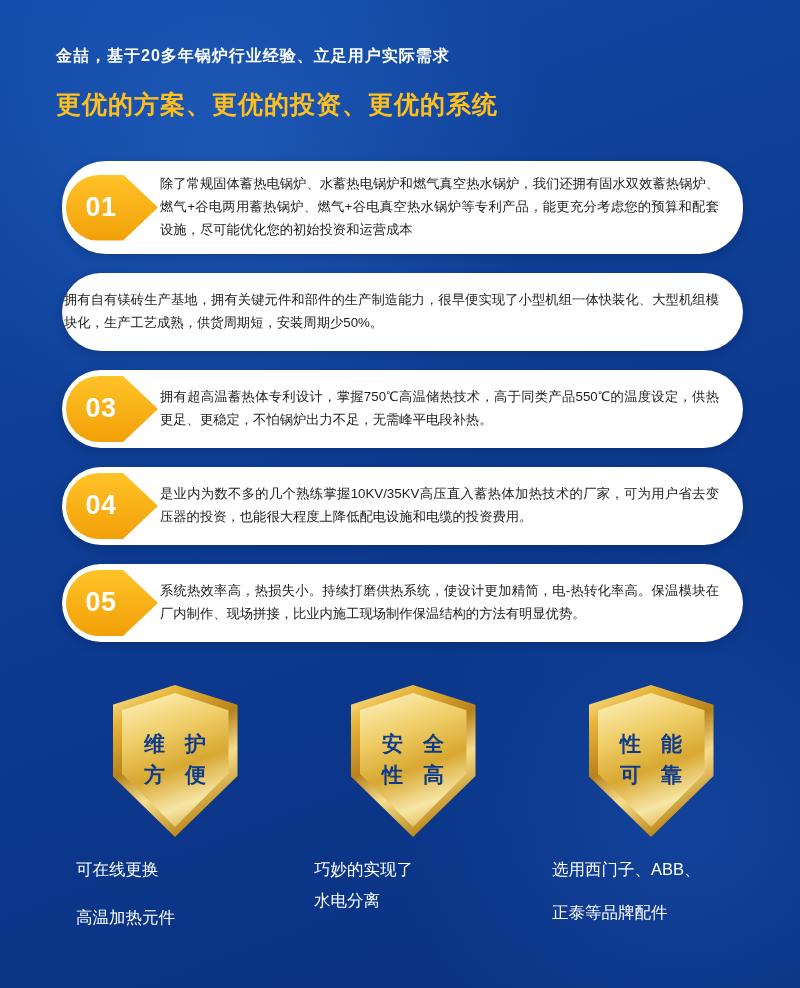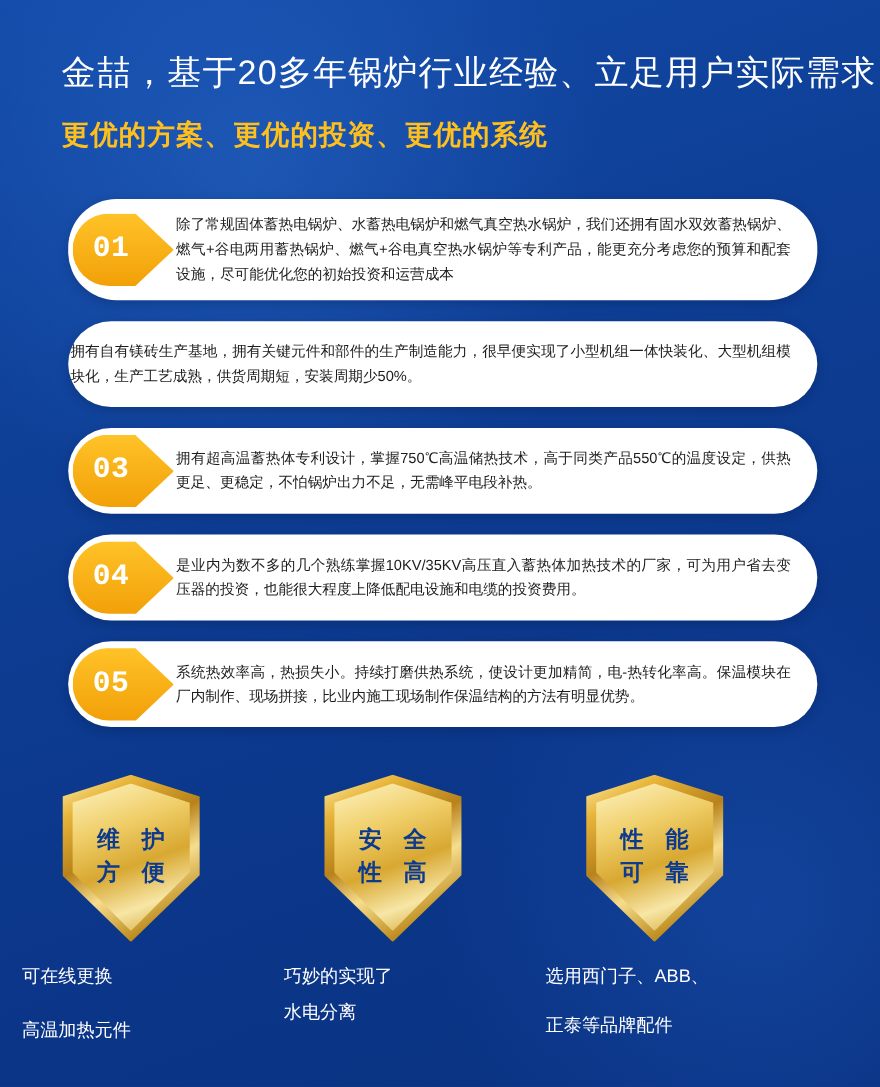--- a/index.html
+++ b/index.html
@@ -43,22 +43,22 @@
   }
 
   
   .headings {
     position: relative;
     padding: 46px 0 0 56px;
     z-index: 3;
   }
   .h-main {
     color: #ffffff;
-    font-size: 31px;
-    font-weight: normal;
+    font-size: 16px;
+    font-weight: bold;
     letter-spacing: 1px;
     line-height: 1.3;
   }
   .h-sub {
     color: #ffc01e;
     font-size: 25px;
     font-weight: bold;
     letter-spacing: 1px;
     line-height: 1.3;
     margin-top: 21px;
@@ -82,21 +82,20 @@
     box-shadow: 0 3px 10px rgba(0, 20, 60, 0.25);
   }
   .badge {
     position: relative;
     flex: 0 0 auto;
     width: 96px;
     height: 78px;
     display: flex;
     align-items: center;
     justify-content: center;
-    font-family: Liberation Mono, monospace;
   }
   .badge-shape {
     position: absolute;
     left: 4px;
     top: 6px;
     width: 92px;
     height: 66px;
     background: linear-gradient(180deg, #ffc328 0%, #f2a008 100%);
     border-radius: 38px 0 0 38px;
     clip-path: polygon(0% 18%, 0% 82%, 8% 96%, 20% 100%, 62% 100%, 100% 50%, 62% 0%, 20% 0%, 8% 4%);
@@ -119,20 +118,21 @@
     text-align: justify;
   }
 
   
   .shields {
     position: relative;
     z-index: 3;
     margin-top: 43px;
     display: flex;
     justify-content: flex-start;
+    padding-left: 56px;
   }
   .shield-col {
     width: 238px;
     display: flex;
     flex-direction: column;
     align-items: center;
   }
   .shield {
     position: relative;
     width: 125px;

